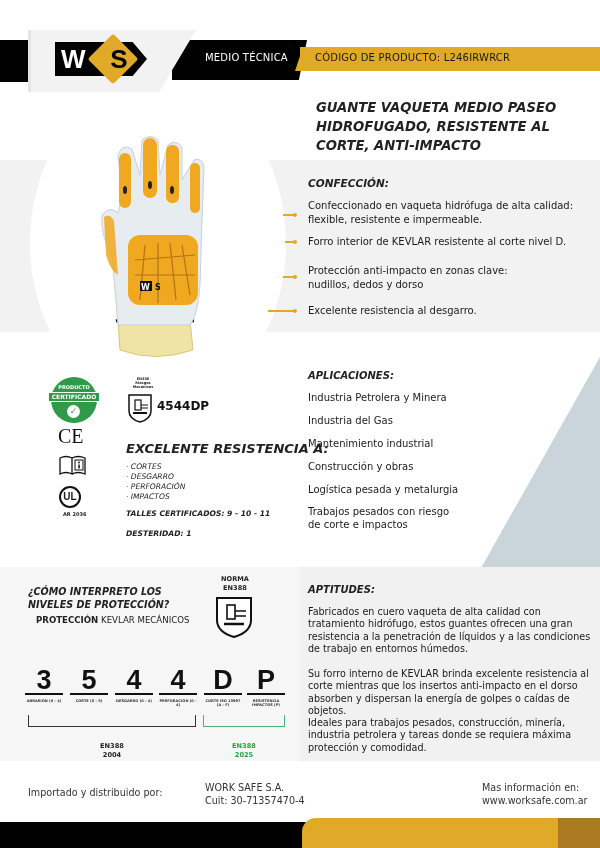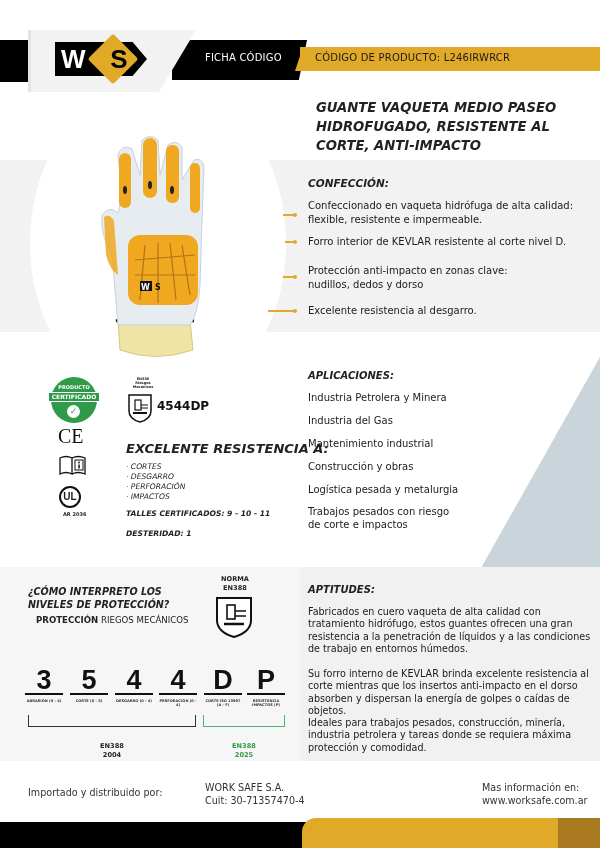--- a/index.html
+++ b/index.html
@@ -97,21 +97,21 @@
   <div class="hdr-black-mid-fix"></div>
   <div class="hdr-gold-notch"></div>
   <div class="hdr-gold"></div>
   <div class="hdr-white-tab"></div>
   <div class="logo">
     <div class="logo-arrow"></div>
     <div class="logo-w">W</div>
     <div class="logo-diamond"></div>
     <div class="logo-s">S</div>
   </div>
-  <div class="ficha">FICHA CÓDIGO</div>
+  <div class="ficha">MEDIO TÉCNICA</div>
   <div class="codigo">CÓDIGO DE PRODUCTO: L246IRWRCR</div>
 </div>
 
 <div class="title">GUANTE VAQUETA MEDIO PASEO HIDROFUGADO, RESISTENTE AL CORTE, ANTI-IMPACTO</div>
 
 <div class="band-gray"></div>
 <div class="circle-wrap">
     <div class="circ"></div>
   </div>
 
@@ -192,21 +192,21 @@
 <div class="apl-item" style="top:415px;">Industria del Gas</div>
 <div class="apl-item" style="top:438px;">Mantenimiento industrial</div>
 <div class="apl-item" style="top:461px;">Construcción y obras</div>
 <div class="apl-item" style="top:484px;">Logística pesada y metalurgia</div>
 <div class="apl-item" style="top:506px; width:150px;">Trabajos pesados con riesgo de corte e impactos</div>
 
 <div class="bot-left"></div>
 <div class="bot-right"></div>
 
 <div class="como">¿CÓMO INTERPRETO LOS NIVELES DE PROTECCIÓN?</div>
-<div class="proteccion"><b>PROTECCIÓN</b><span> RIEGOS MECÁNICOS</span></div>
+<div class="proteccion"><b>PROTECCIÓN</b><span> KEVLAR MECÁNICOS</span></div>
 <div class="norma">
   <div>NORMA</div>
   <div>EN388</div>
 </div>
 <svg class="shield-big" viewBox="0 0 38 42">
   <path d="M2 2 L36 2 L36 24 Q36 36 19 41 Q2 36 2 24 Z" fill="#fff" stroke="#111" stroke-width="2"></path>
   <rect x="12" y="9" width="8" height="14" fill="none" stroke="#111" stroke-width="1.6"></rect>
   <path d="M20 15 L31 15 M20 20 L31 20" stroke="#111" stroke-width="1.6"></path>
   <path d="M9 28 L29 28" stroke="#111" stroke-width="2.5"></path>
 </svg>

